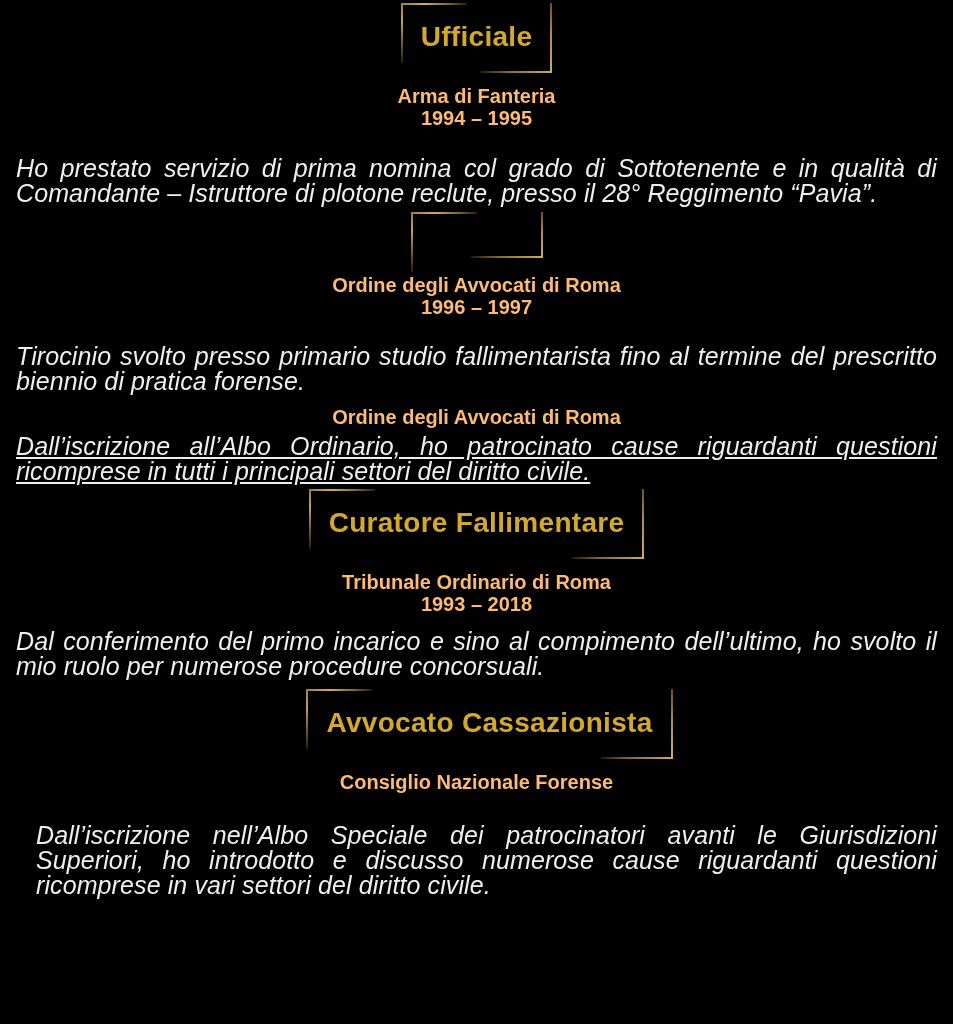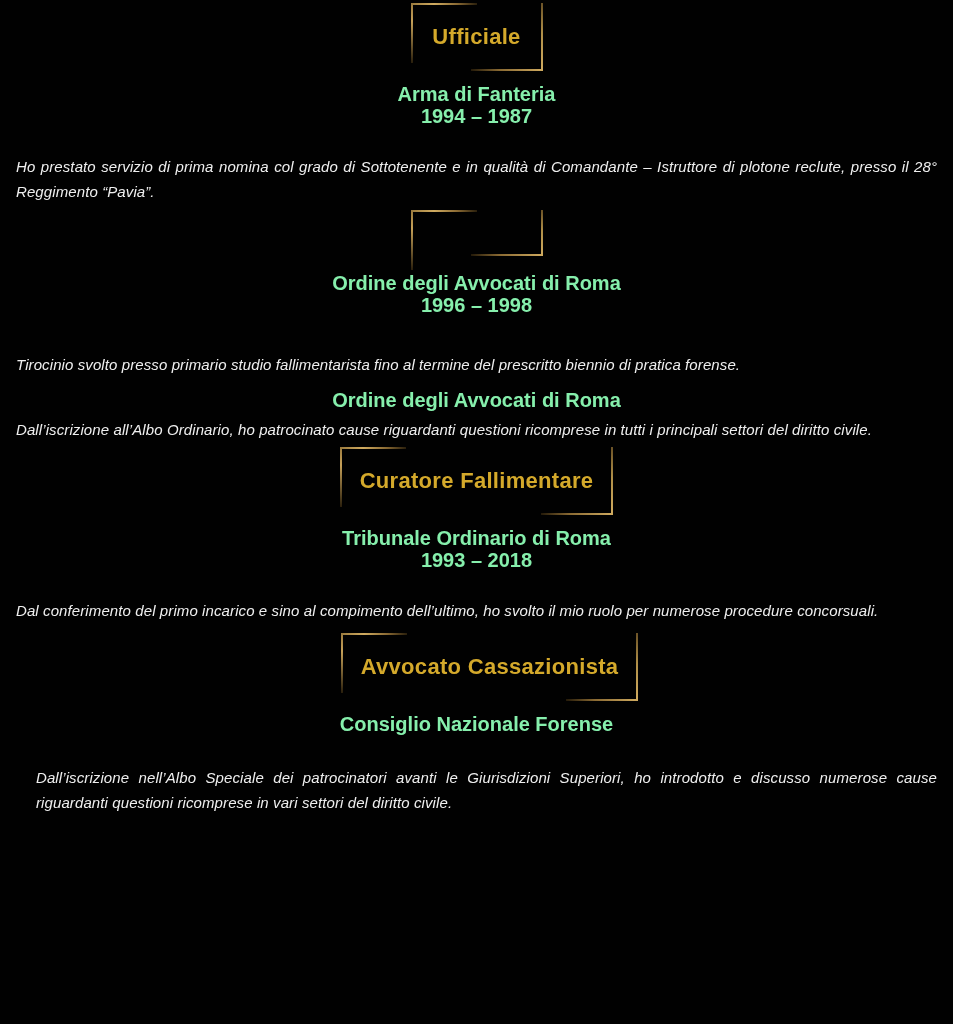--- a/index.html
+++ b/index.html
@@ -15,102 +15,102 @@
   
   .title-wrap{text-align:center;}
   .title-box{
     position:relative;
     display:inline-block;
     padding:23px 20px;
     min-width:92px;
   }
   .role-title{
     font-weight:700;
-    font-size:22px;
+    font-size:28px;
     line-height:22px;
     letter-spacing:.3px;
     color:#d4a92b;
     white-space:nowrap;
   }
   .fl{position:absolute;pointer-events:none;}
   .fl-t{top:0;left:0;width:66px;height:2px;
     background:linear-gradient(90deg,#9a7a3d,#d0ab60 35%,#8a6a33 70%,#2a1f0c);}
   .fl-l{top:0;left:0;width:2px;height:60px;
     background:linear-gradient(180deg,#9a7a3d,#c5a058 30%,#2a1f0c);}
   .fl-b{bottom:0;right:0;width:72px;height:2px;
     background:linear-gradient(270deg,#d0ab60,#8a6a33 60%,#241a09);}
   .fl-r{top:0;right:0;width:2px;height:100%;
     background:linear-gradient(0deg,#d0ab60,#b08f48 55%,#6b5226);}
 
   
   .sub{
     margin-top:12px;
     text-align:center;
-    color:#86efac;
+    color:#fdba74;
     font-weight:700;
     font-size:20px;
     line-height:22px;
   }
 
   
   .desc{
     margin:27px 0 0 0;
     padding:0 16px;
     color:#efefef;
     font-style:italic;
-    font-size:15px;
+    font-size:25px;
     line-height:25px;
     text-align:justify;
     letter-spacing:.1px;
   }
 
   
   .s2 .title-wrap{margin-top:6px;}
   .s3 .title-wrap{margin-top:11px;}
   .s4 .title-wrap{margin-top:5px;text-decoration:underline;}
   .s5 .title-wrap{margin-top:10px;margin-left:26px;}
-  .s2 .desc{margin-top:36px;font-style:italic;}
-  .s3 .desc{margin-top:6px;}
-  .s4 .desc{margin-top:27px;}
+  .s2 .desc{margin-top:26px;font-style:italic;}
+  .s3 .desc{margin-top:6px;text-decoration:underline;}
+  .s4 .desc{margin-top:14px;}
   .s5 .desc{margin-top:30px;margin-left:20px;}
 </style>
 </head>
 <body>
 
 <div class="page">
 
   <section class="s1">
     <div class="title-wrap">
       <div class="title-box">
         <span class="fl fl-t"></span>
         <span class="fl fl-l"></span>
         <span class="fl fl-b"></span>
         <span class="fl fl-r"></span>
         <span class="role-title">Ufficiale</span>
       </div>
     </div>
     <div class="sub">
       <div>Arma di Fanteria</div>
-      <div>1994 – 1987</div>
+      <div>1994 – 1995</div>
     </div>
     <p class="desc">Ho prestato servizio di prima nomina col grado di Sottotenente e in qualità di Comandante – Istruttore di plotone reclute, presso il 28° Reggimento “Pavia”.</p>
   </section>
 
   <section class="s2">
     <div class="title-wrap">
       <div class="title-box">
         <span class="fl fl-t"></span>
         <span class="fl fl-l"></span>
         <span class="fl fl-b"></span>
         <span class="fl fl-r"></span>
       </div>
     </div>
     <div class="sub">
       <div>Ordine degli Avvocati di Roma</div>
-      <div>1996 – 1998</div>
+      <div>1996 – 1997</div>
     </div>
     <p class="desc">Tirocinio svolto presso primario studio fallimentarista fino al termine del prescritto biennio di pratica forense.</p>
   </section>
 
   <section class="s3">
     <div class="sub">
       <div>Ordine degli Avvocati di Roma</div>
     </div>
     <p class="desc">Dall’iscrizione all’Albo Ordinario, ho patrocinato cause riguardanti questioni ricomprese in tutti i principali settori del diritto civile.</p>
   </section>

